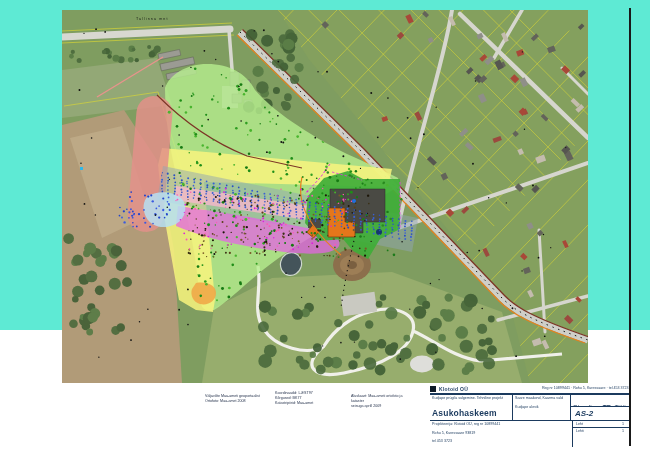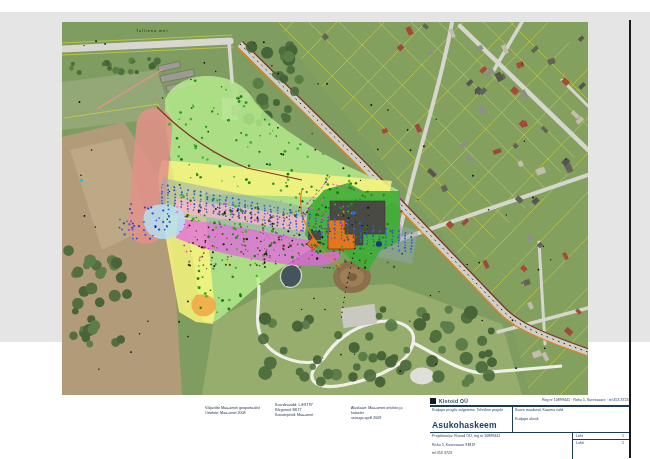--- a/index.html
+++ b/index.html
@@ -1,17 +1,17 @@
 <!DOCTYPE html>
 <html><head>
 <meta charset="utf-8">
 <style>
   html,body{margin:0;padding:0;}
   body{width:650px;height:459px;background:#ffffff;font-family:"Liberation Sans",sans-serif;position:relative;overflow:hidden;}
-  .canvas{position:absolute;left:0;top:12px;width:650px;height:330px;background:#e5e5e5;}
+  .canvas{position:absolute;left:0;top:0;width:650px;height:330px;background:#5eead4;}
   .map-frame{position:absolute;left:62px;top:10px;width:526px;height:373px;}
   .frame-line{position:absolute;left:629px;top:8px;width:1.5px;height:438px;background:#1a1a1a;}
   .street-label{position:absolute;left:136px;top:17px;color:#0d0d0d;opacity:.9;transform:rotate(-4deg);transform-origin:0 0;}
   .micro{font-size:6.6px;transform:scale(.55);transform-origin:0 0;white-space:nowrap;line-height:1.3;}
   .micro-block{font-size:6.6px;transform:scale(.55);transform-origin:0 0;width:181%;line-height:1.35;}
   .note{position:absolute;color:#26334d;}
   .titleblock{position:absolute;left:430px;top:384px;width:199px;height:62px;color:#1b3a5e;}
   .tb-row1{height:9px;display:flex;align-items:center;position:relative;border-bottom:2px solid #1b3a5e;}
   .tb-logo{width:6px;height:6px;background:#0e1a28;display:inline-block;margin-right:3px;}
   .tb-company{font-size:5px;font-weight:bold;letter-spacing:.3px;}
@@ -1613,20 +1613,26 @@
     </div>
     <div class="tb-row2">
       <div class="tb-col1">
         <div class="micro">Kudjape prügila sulgemine. Tehniline projekt</div>
         <div class="tb-title">Asukohaskeem</div>
       </div>
       <div class="tb-col2">
         <div class="micro">Saare maakond, Kaarma vald</div>
         <div class="micro">Kudjape alevik</div>
       </div>
+      <div class="tb-col3">
+        <div class="tb-col3-top">
+          <span class="micro"><span>Staadium</span>&nbsp;<b>TP</b>&nbsp;&nbsp;<span>Töö nr</span>&nbsp;</span>
+        </div>
+        <div class="tb-sheet">AS-2</div>
+      </div>
     </div>
     <div class="tb-row3">
       <div class="tb-r3-left">
         <div class="micro">Projekteerija: Klotoid OÜ, reg nr 10899441</div>
         <div class="micro">Rohu 5, Kuressaare 93819</div>
         <div class="micro">tel 453 3723</div>
       </div>
       <div class="tb-r3-right">
         <div class="tb-r3-row">
             <span class="micro">Leht</span>

